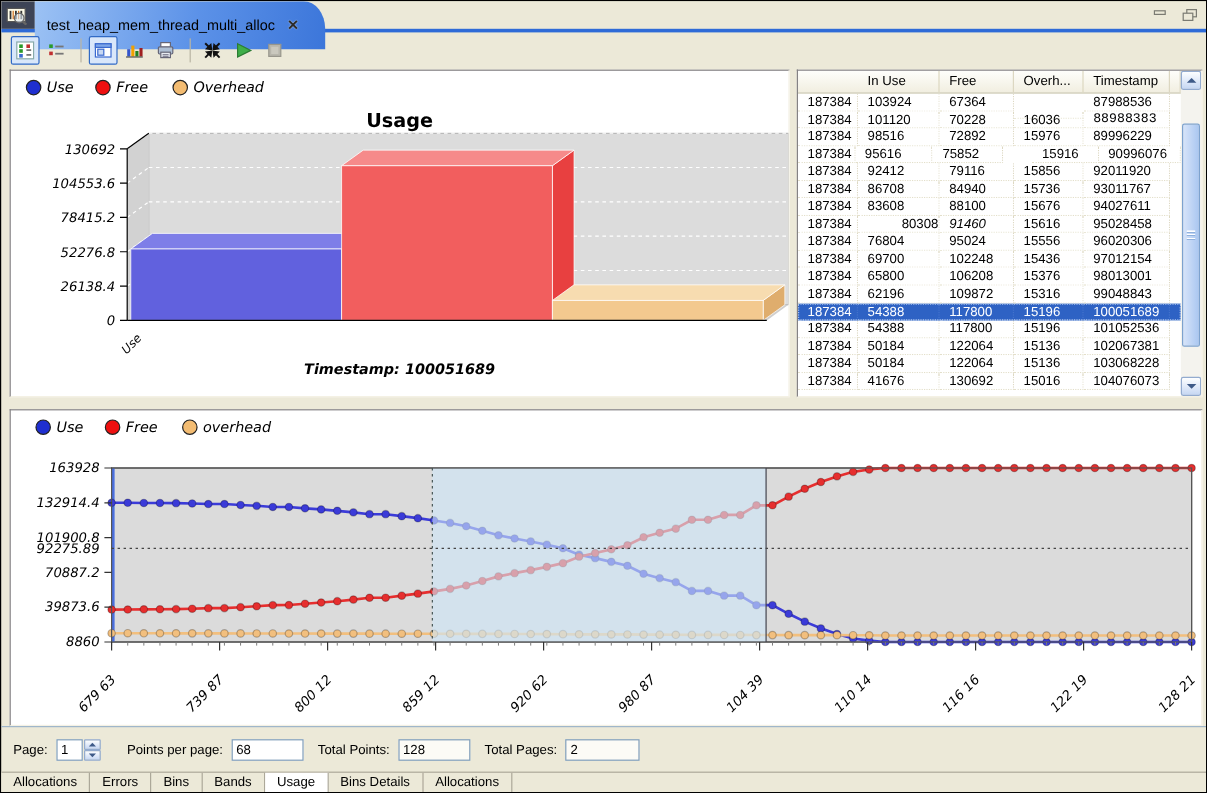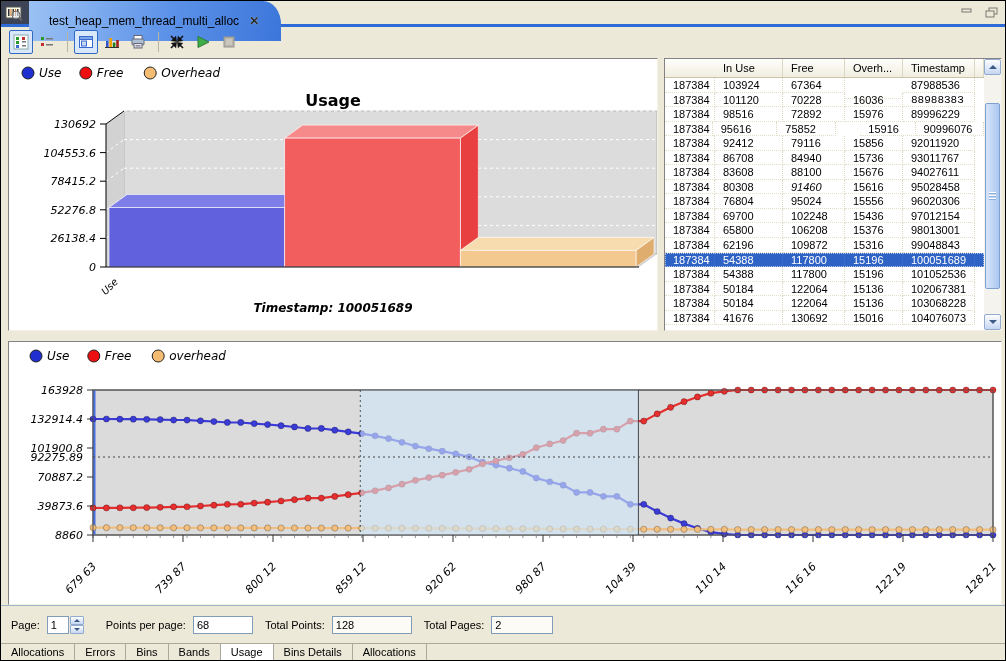--- a/index.html
+++ b/index.html
@@ -2,21 +2,21 @@
 <html><head>
 <meta charset="utf-8">
 <style>
   html,body{margin:0;padding:0;background:#777;}
   *{box-sizing:border-box;}
   .window{position:relative;width:1006px;height:661px;background:#ece9d8;border:1px solid #000;
           font-family:"Liberation Sans",sans-serif;font-size:11px;color:#000;overflow:hidden;}
   
   .tabstrip{position:absolute;left:0;top:0;right:0;height:26px;background:#ece9d8;border-bottom:3px solid #2f6bd7;}
   .corner{position:absolute;left:0;top:0;width:28px;height:23px;background:#3d4456;display:flex;align-items:center;justify-content:center;}
-  .tab{position:absolute;left:28px;top:0;height:40px;display:flex;align-items:center;padding:0 22px 0 20px;
+  .tab{position:absolute;left:28px;top:0;height:40px;display:flex;align-items:center;padding:0 22px 0 10px;
        background:linear-gradient(100deg,#9cc2f4 0%,#5c92e8 55%,#3c76da 100%);
        border-top-right-radius:18px 23px;color:#000;font-size:12px;}
   .tab .close{margin-left:10px;font-weight:bold;color:#2a2a2a;font-size:12px;cursor:default;text-shadow:0 0 1px #dce8f8;}
   .win-btns{position:absolute;right:6px;top:4px;display:flex;gap:8px;}
   .win-btn{width:16px;height:14px;display:flex;align-items:center;justify-content:center;}
   
   .toolbar{position:absolute;left:0;top:26px;right:0;height:29px;display:flex;align-items:center;padding-left:8px;}
   .tbtn{width:24px;height:24px;display:flex;align-items:center;justify-content:center;border:1px solid transparent;border-radius:2px;margin-right:2px;}
   .tbtn.pressed{border-color:#316ac5;background:#d9e7fa;}
   .tsep{width:1px;height:20px;background:#b9b5a3;margin:0 6px;}
@@ -271,21 +271,21 @@
         </div>
         <div class="tr">
           <div class="td" style="width: 50px;">187384</div>
           <div class="td" style="width: 68px;">83608</div>
           <div class="td" style="width: 62px;">88100</div>
           <div class="td" style="width: 58px;">15676</div>
           <div class="td" style="width: 72px;">94027611</div>
         </div>
         <div class="tr">
           <div class="td" style="width: 50px;">187384</div>
-          <div class="td" style="width: 68px;">80308</div>
+          <div class="td" style="width: 68px; text-align: right;">80308</div>
           <div class="td" style="width: 62px; font-style: italic;">91460</div>
           <div class="td" style="width: 58px;">15616</div>
           <div class="td" style="width: 72px;">95028458</div>
         </div>
         <div class="tr">
           <div class="td" style="width: 50px;">187384</div>
           <div class="td" style="width: 68px;">76804</div>
           <div class="td" style="width: 62px;">95024</div>
           <div class="td" style="width: 58px;">15556</div>
           <div class="td" style="width: 72px;">96020306</div>
@@ -693,21 +693,21 @@
       <span class="sp">
           <span class="sarr up"></span>
         </span>
       <span class="sp">
           <span class="sarr down"></span>
         </span>
     </span>
     <label style="margin-left:22px;">Points per page:</label>
     <input class="fld" style="width: 60px;" value="68">
     <label>Total Points:</label>
-    <input class="fld ro" style="width: 80px;" readonly="" value="128">
+    <input class="fld ro" style="width: 60px;" readonly="" value="128">
     <label>Total Pages:</label>
     <input class="fld ro" style="width: 62px;" readonly="" value="2">
   </div>
 
   <div class="btabs" id="btabs">
       <div class="btab">Allocations</div>
       <div class="btab">Errors</div>
       <div class="btab">Bins</div>
       <div class="btab">Bands</div>
       <div class="btab sel">Usage</div>

